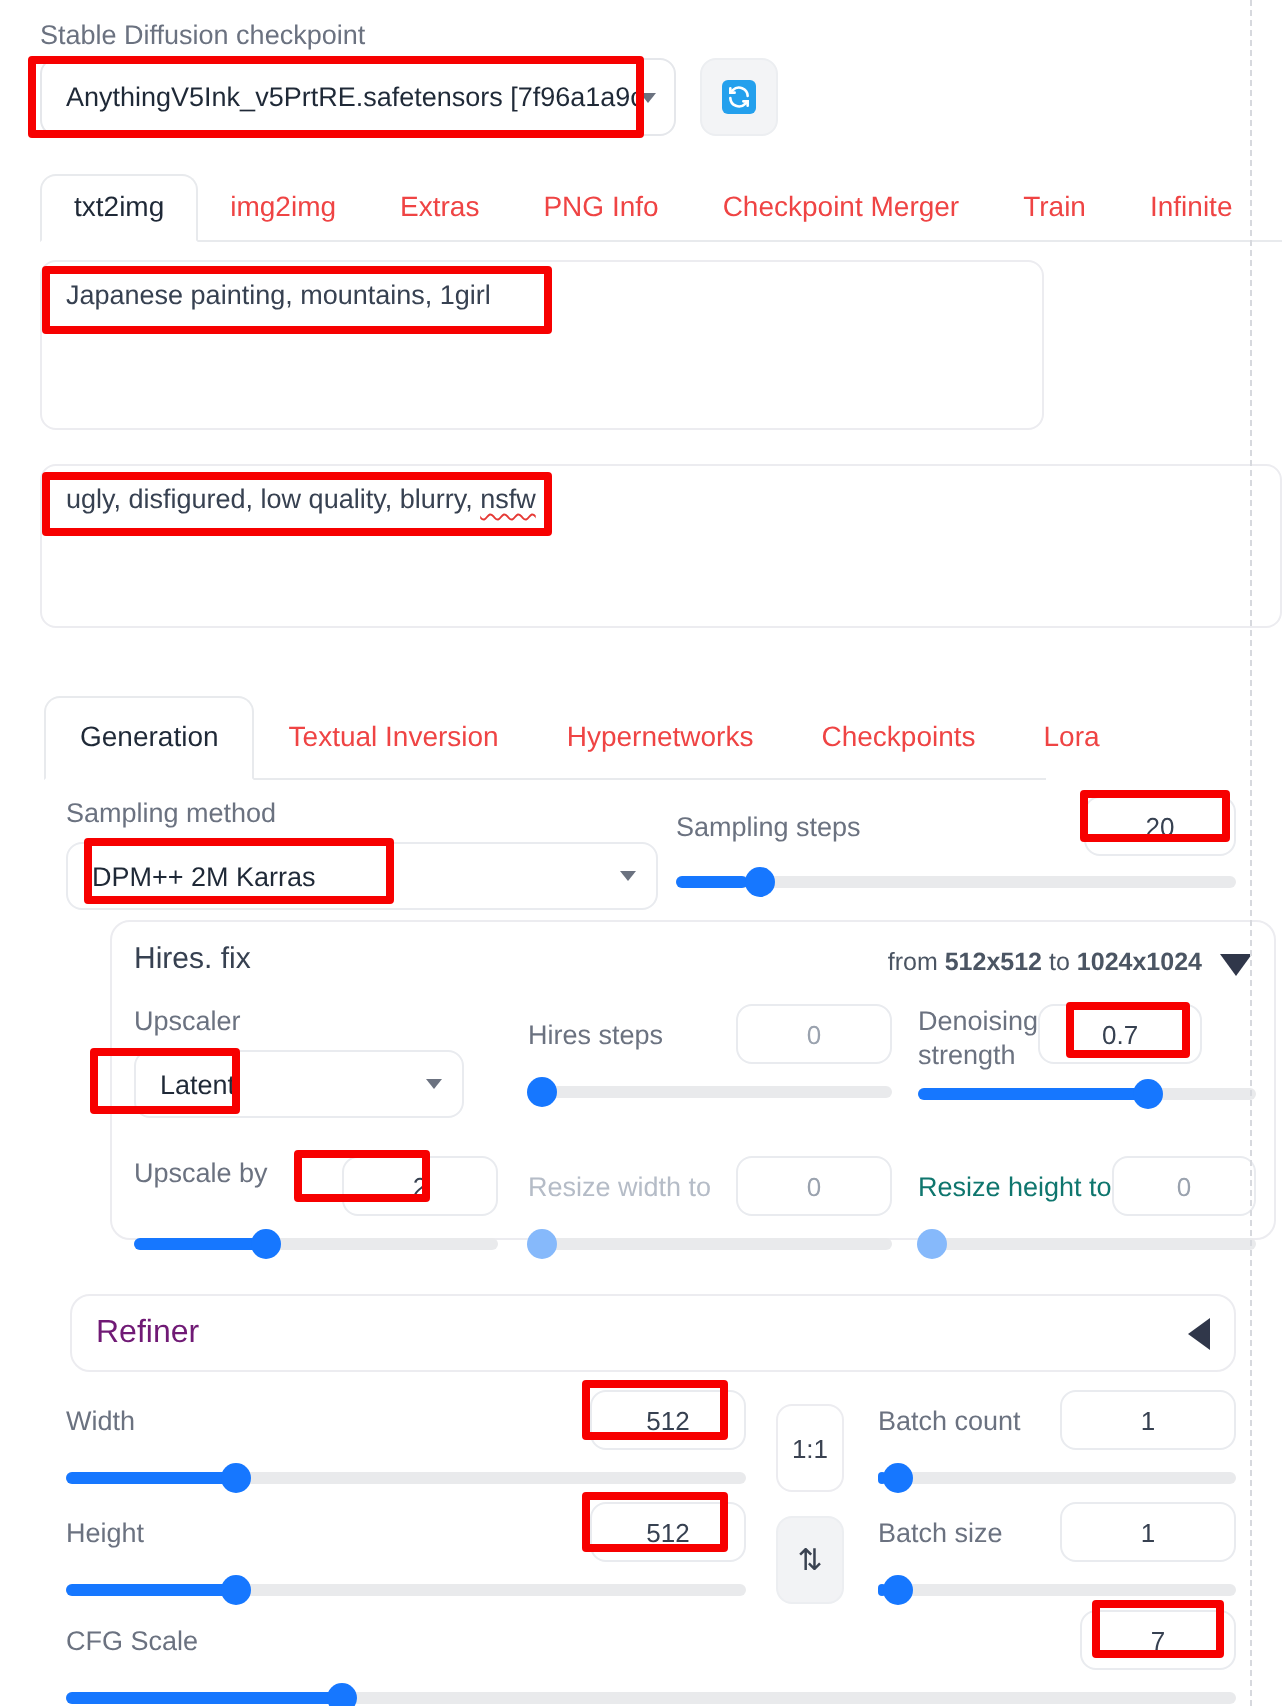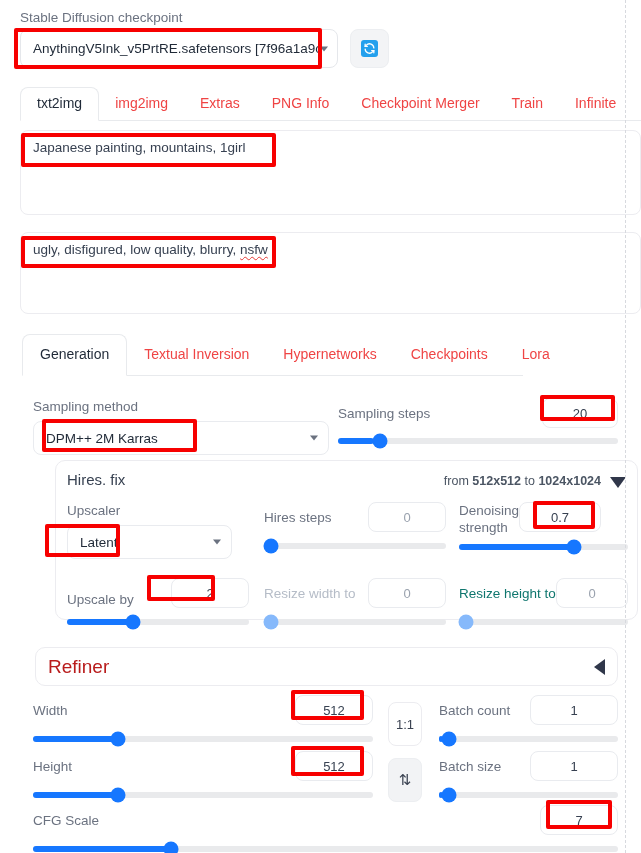--- a/index.html
+++ b/index.html
@@ -75,32 +75,32 @@
   }
 
   
   .prompt-box {
     position: absolute;
     border: 1px solid #ececf0; border-radius: 8px;
     background: #fff;
     padding: 9px 12px;
     font-size: 13.5px; color: #374151;
   }
-  #prompt-pos { left: 20px; top: 130px; width: 621px; height: 85px; }
+  #prompt-pos { left: 20px; top: 130px; width: 502px; height: 85px; }
   #prompt-neg { left: 20px; top: 232px; width: 621px; height: 82px; }
   .misspell {
     text-decoration-line: underline;
     text-decoration-style: wavy;
     text-decoration-color: #e53935;
     text-decoration-thickness: 1px;
     text-underline-offset: 2px;
   }
 
   
-  .gen-panel { position: absolute; left: 22px; top: 332px; width: 501px; }
+  .gen-panel { position: absolute; left: 22px; top: 346px; width: 501px; }
   .tabs-gen {
     display: flex; align-items: flex-end; height: 44px;
     border-bottom: 1px solid #e8eaed;
   }
   .tabs-gen .tab { padding: 11px 17px 13px 17px; }
 
   
   .slider-track {
     position: relative; height: 6px; border-radius: 3px;
     background: #e9eaec; width: 100%;
@@ -274,21 +274,21 @@
         </span>
         <span class="numbox" style="width:82px;">0.7</span>
       </div>
       <div class="slider-track" style="margin-top:8px;">
         <div class="slider-fill" style="width: 70%;"></div>
         <div class="slider-knob" style="left: calc(70% - 2.8px);"></div>
       </div>
     </div>
 
     <div style="position:absolute; left:11px; top:117px; width:182px;">
-      <div style="display:flex; align-items:flex-end; justify-content:space-between;">
+      <div style="display:flex; align-items:flex-start; justify-content:space-between;">
         <span class="lbl">Upscale by</span>
         <span class="numbox" style="width:78px;">2</span>
       </div>
       <div class="slider-track" style="margin-top:11px;">
         <div class="slider-fill" style="width: 35%;"></div>
         <div class="slider-knob" style="left: calc(35% + 2.1px);"></div>
       </div>
     </div>
 
     <div style="position:absolute; left:208px; top:117px; width:182px;">
@@ -308,21 +308,21 @@
         <span class="numbox dim" style="width:72px;">0</span>
       </div>
       <div class="slider-track" style="margin-top:11px;">
         <div class="slider-fill" style="background: rgb(134, 185, 251); width: 0%;"></div>
         <div class="slider-knob muted" style="left: calc(0% + 7px);"></div>
       </div>
     </div>
   </div>
 
   <div class="group-box" style="left:35px; top:647px; width:583px; height:39px; display:flex; align-items:center; padding:0 12px; justify-content:space-between;">
-    <span style="font-size:19px; color:#b91c1c;">Refiner</span>
+    <span style="font-size:16px; color:#701a75;">Refiner</span>
     <span class="tri-left"></span>
   </div>
 
   <div class="abs" style="left:33px; top:695px; width:340px;">
     <div style="display:flex; align-items:center; justify-content:space-between;">
       <span class="lbl">Width</span>
       <span class="numbox" style="width:78px;">512</span>
     </div>
     <div class="slider-track" style="margin-top:11px;">
       <div class="slider-fill" style="width: 24%;"></div>

